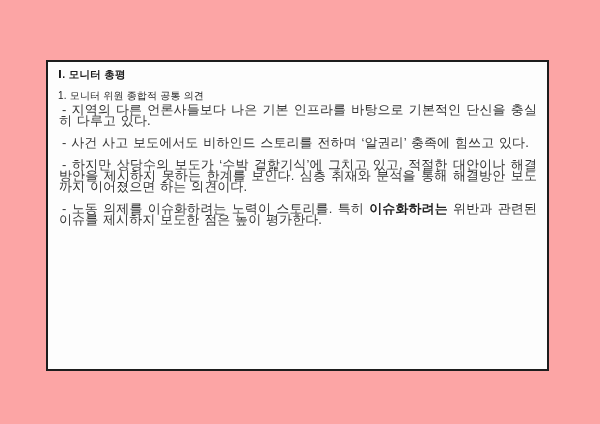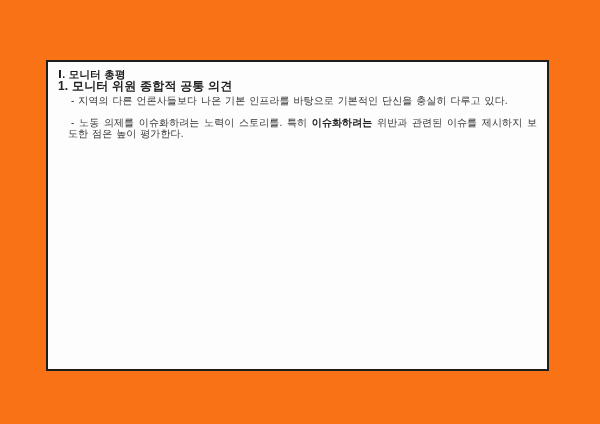--- a/index.html
+++ b/index.html
@@ -8,21 +8,21 @@
     width: 600px;
     height: 424px;
     background: #fafafa;
     font-family: "Liberation Sans", "DejaVu Sans", sans-serif;
     overflow: hidden;
   }
   .page {
     position: relative;
     width: 600px;
     height: 424px;
-    background: #f97316;
+    background: #fca5a5;
   }
   .doc-box {
     position: absolute;
     left: 46px;
     top: 60px;
     width: 503px;
     height: 311px;
     box-sizing: border-box;
     border: 2px solid #1d1d1d;
     background: #fdfdfd;
@@ -30,46 +30,48 @@
   }
   .doc-title {
     font-size: 10.5px;
     line-height: 14px;
     font-weight: bold;
     color: #1a1a1a;
     margin: 0;
     letter-spacing: 0.3px;
   }
   .section-heading {
-    font-size: 12px;
+    font-size: 10px;
     line-height: 11px;
-    font-weight: bold;
+    font-weight: normal;
     color: #222222;
-    margin: 0 0 3px 0;
+    margin: 9px 0 3px 0;
     letter-spacing: 0.2px;
   }
   p.bullet {
-    font-size: 10px;
+    font-size: 13px;
     line-height: 11px;
     color: #333333;
-    margin: 0 0 11px 10px;
+    margin: 0 0 11px 1px;
     text-align: justify;
     word-break: break-all;
     word-spacing: 1px;
     letter-spacing: 0.1px;
     text-indent: 3px;
   }
   p.bullet .em {
     font-weight: bold;
     color: #222222;
   }
 </style>
 </head>
 <body>
 
 <div class="page">
   <div class="doc-box">
     <h1 class="doc-title">Ⅰ. 모니터 총평</h1>
     <h2 class="section-heading">1. 모니터 위원 종합적 공통 의견</h2>
     <p class="bullet">- 지역의 다른 언론사들보다 나은 기본 인프라를 바탕으로 기본적인 단신을 충실히 다루고 있다.</p>
+    <p class="bullet">- 사건 사고 보도에서도 비하인드 스토리를 전하며 ‘알권리’ 충족에 힘쓰고 있다.</p>
+    <p class="bullet">- 하지만 상당수의 보도가 ‘수박 겉핥기식’에 그치고 있고, 적절한 대안이나 해결방안을 제시하지 못하는 한계를 보인다. 심층 취재와 분석을 통해 해결방안 보도까지 이어졌으면 하는 의견이다.</p>
     <p class="bullet"><span>- 노동 의제를 이슈화하려는 노력이 스토리를. 특히 </span><span class="em">이슈화하려는</span><span> 위반과 관련된 이슈를 제시하지 보도한 점은 높이 평가한다.</span></p>
   </div>
 </div>
 
 </body></html>

